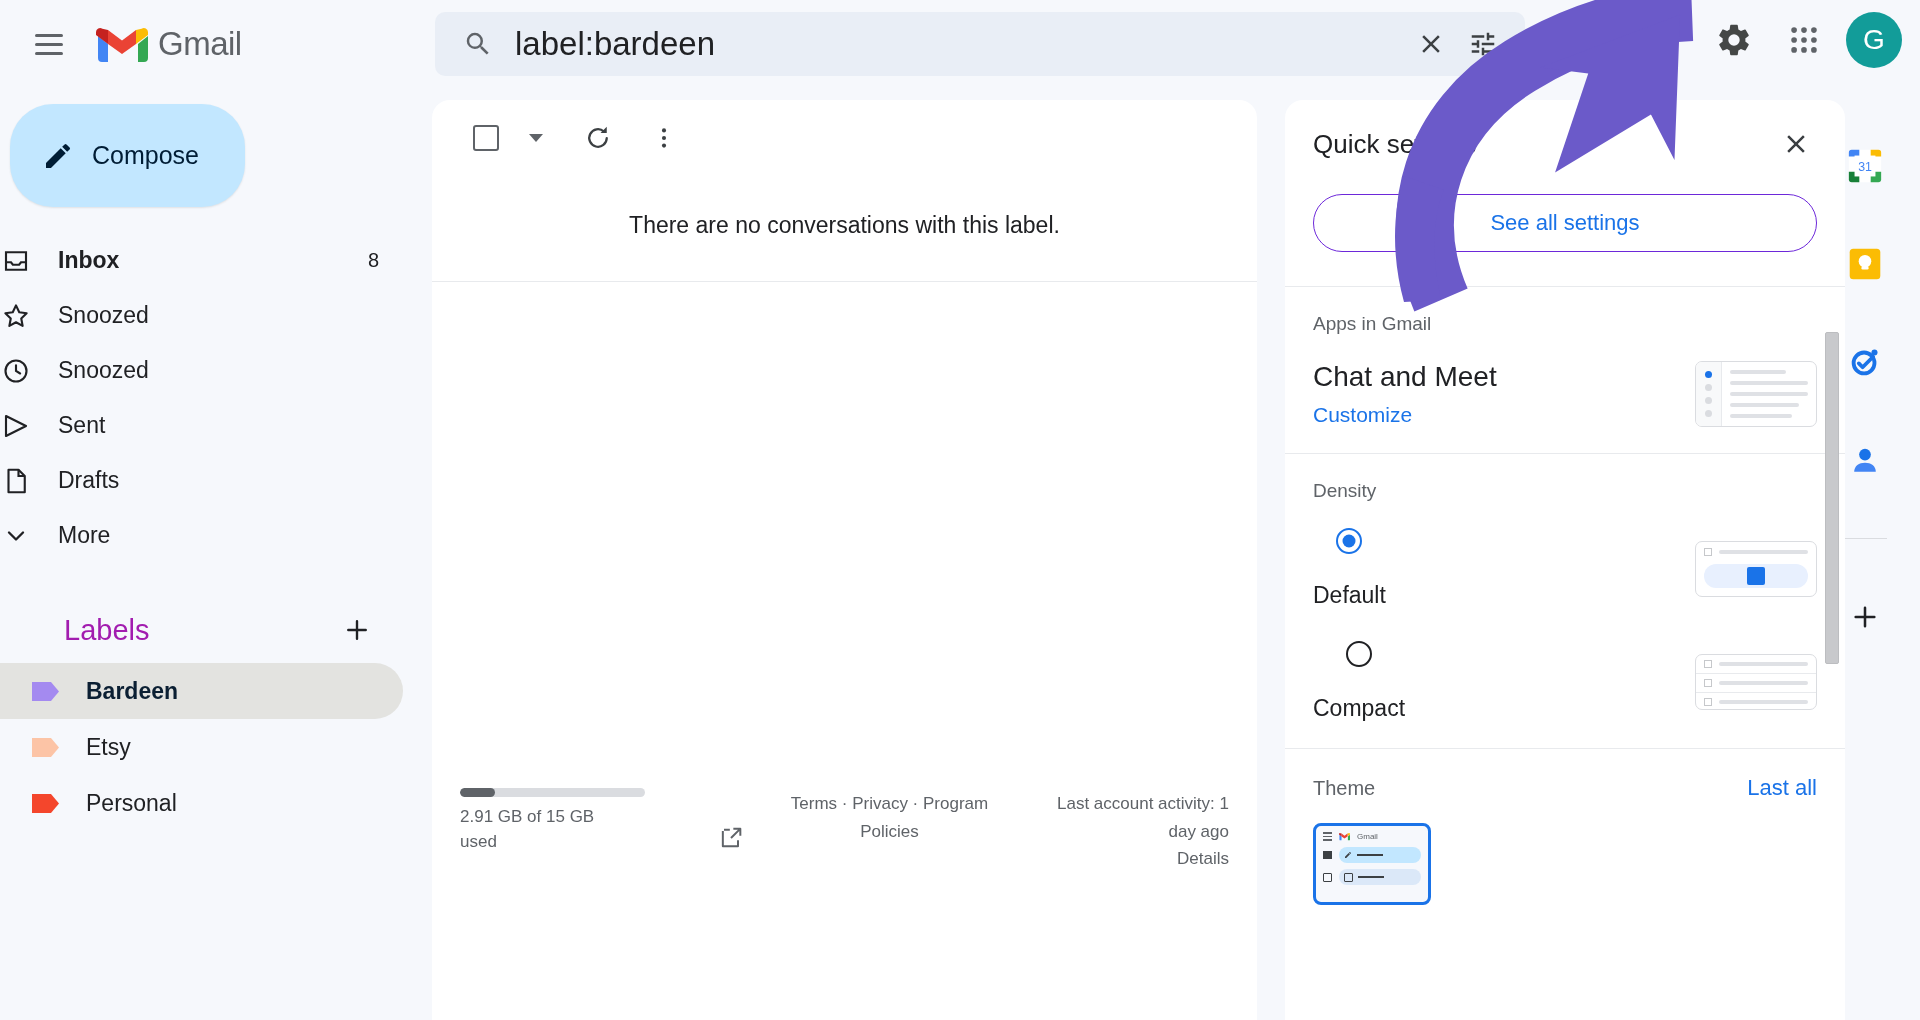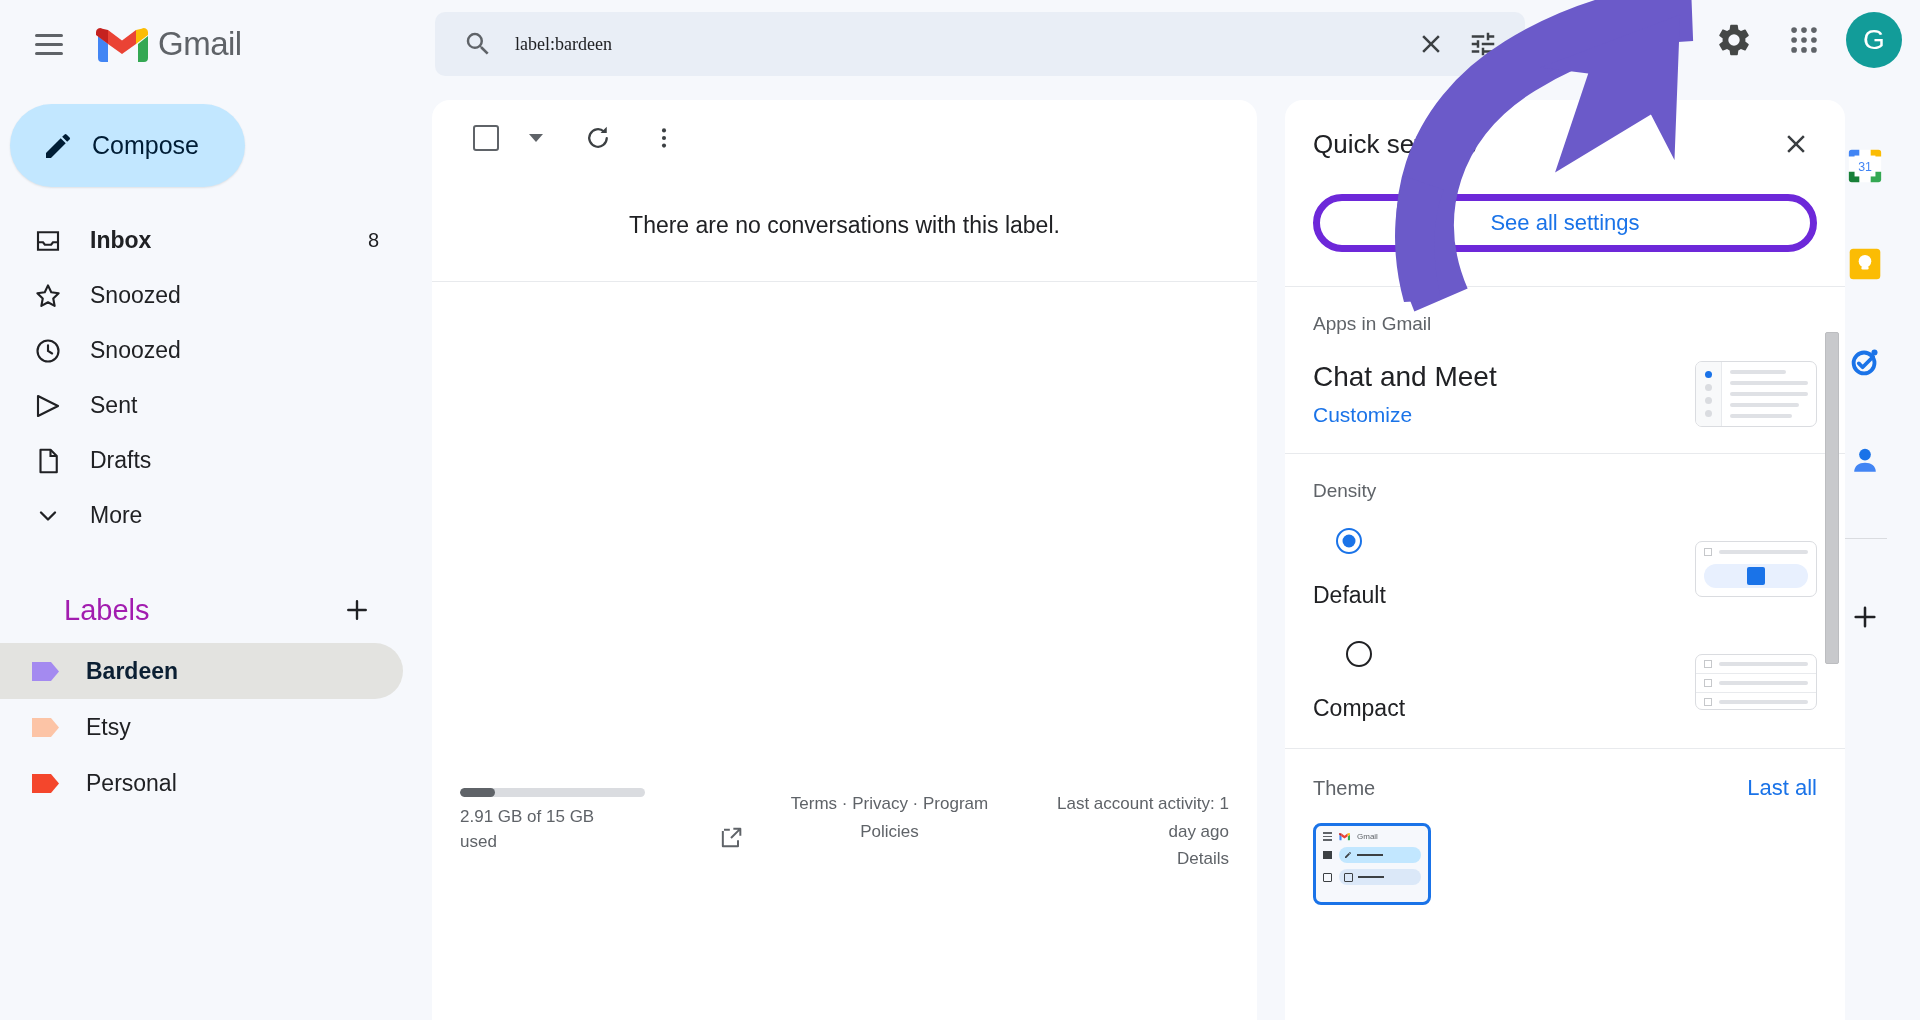--- a/index.html
+++ b/index.html
@@ -29,46 +29,46 @@
 
   .searchwrap {
     position: absolute; left: 435px; top: 12px; width: 1090px; height: 64px;
     background: #e9eef6; border-radius: 10px;
     display: flex; align-items: center; padding: 0 16px;
   }
   .searchwrap.focused { background: #e9eef6; }
   .search-icon { width: 30px; height: 30px; margin-left: 12px; flex: 0 0 auto; }
   .search-input {
     flex: 1; border: none; outline: none; background: transparent;
-    font-size: 18px; color: #202124; padding-left: 22px;
-    font-family: Liberation Serif, serif;
+    font-size: 33px; color: #202124; padding-left: 22px;
+    font-family: Liberation Sans, sans-serif;
   }
   .sb-icon { width: 52px; height: 52px; display: flex; align-items: center; justify-content: center; border-radius: 50%; cursor: pointer; flex: 0 0 auto;}
 
   .top-right { position: absolute; right: 18px; top: 12px; display: flex; align-items: center; gap: 14px; }
   .tr-btn { width: 56px; height: 56px; border-radius: 50%; display: flex; align-items: center; justify-content: center; cursor: pointer; }
   .avatar {
     width: 56px; height: 56px; border-radius: 50%; background: #129c99;
     color: #fff; font-size: 28px; display: flex; align-items: center; justify-content: center;
     cursor: pointer;
   }
 
   
   .sidebar { position: absolute; left: 0; top: 88px; width: 410px; height: 932px; background: #f6f8fc; overflow: hidden; }
   .compose {
-    margin: 16px 0 0 10px; width: 235px; height: 83px; border-radius: 43px;
+    margin: 16px 0 0 10px; width: 235px; height: 103px; border-radius: 43px;
     background: #c2e7ff; display: flex; align-items: center; gap: 18px; padding-left: 32px;
     cursor: pointer; box-shadow: 0 1px 2px rgba(60,64,67,.12);
   }
   .compose-label { font-size: 25px; color: #001d35; }
 
   .navlist { margin-top: 26px; }
   .navitem {
     height: 55px; display: flex; align-items: center; gap: 26px;
-    padding-left: 32px; padding-right: 24px; cursor: pointer;
+    padding-right: 24px; cursor: pointer;
     border-top-right-radius: 28px; border-bottom-right-radius: 28px;
     width: 403px;
   }
   .navitem .ico { width: 32px; display: flex; justify-content: center; flex: 0 0 auto; }
   .navitem .lbl { font-size: 23px; color: #202124; flex: 1; }
   .navitem.active .lbl { font-weight: bold; }
   .navitem .count { font-size: 20px; color: #202124; }
 
   .labels-head {
     display: flex; align-items: center; justify-content: space-between;
@@ -119,21 +119,21 @@
   
   .qspanel {
     position: absolute; left: 1285px; top: 100px; width: 560px; height: 920px;
     background: #fff; border-radius: 18px 18px 0 0; overflow: hidden;
   }
   .qs-header { height: 88px; display: flex; align-items: center; justify-content: space-between; padding: 0 26px 0 28px; }
   .qs-title { font-size: 26px; color: #202124; }
   .qs-close { width: 46px; height: 46px; border-radius: 50%; display: flex; align-items: center; justify-content: center; cursor: pointer; }
 
   .see-all {
-    margin: 6px 28px 0 28px; height: 58px; border: 7px solid #6d28d9; border-radius: 30px;
+    margin: 6px 28px 0 28px; height: 58px; border: 1px solid #6d28d9; border-radius: 30px;
     display: flex; align-items: center; justify-content: center; cursor: pointer;
     font-size: 22px; color: #1a73e8;
   }
 
   .qs-section { padding: 26px 28px 26px 28px; border-top: 1px solid #e8eaed; }
   .qs-section.first { margin-top: 34px; }
   .qs-sec-title { font-size: 19px; color: #5f6368; margin-bottom: 26px; }
   .qs-sec-head { display: flex; align-items: center; justify-content: space-between; margin-bottom: 22px;}
   .qs-sec-head .qs-sec-title { margin-bottom: 0; font-size: 20px; }
   .view-all { font-size: 22px; color: #1a73e8; cursor: pointer; }

